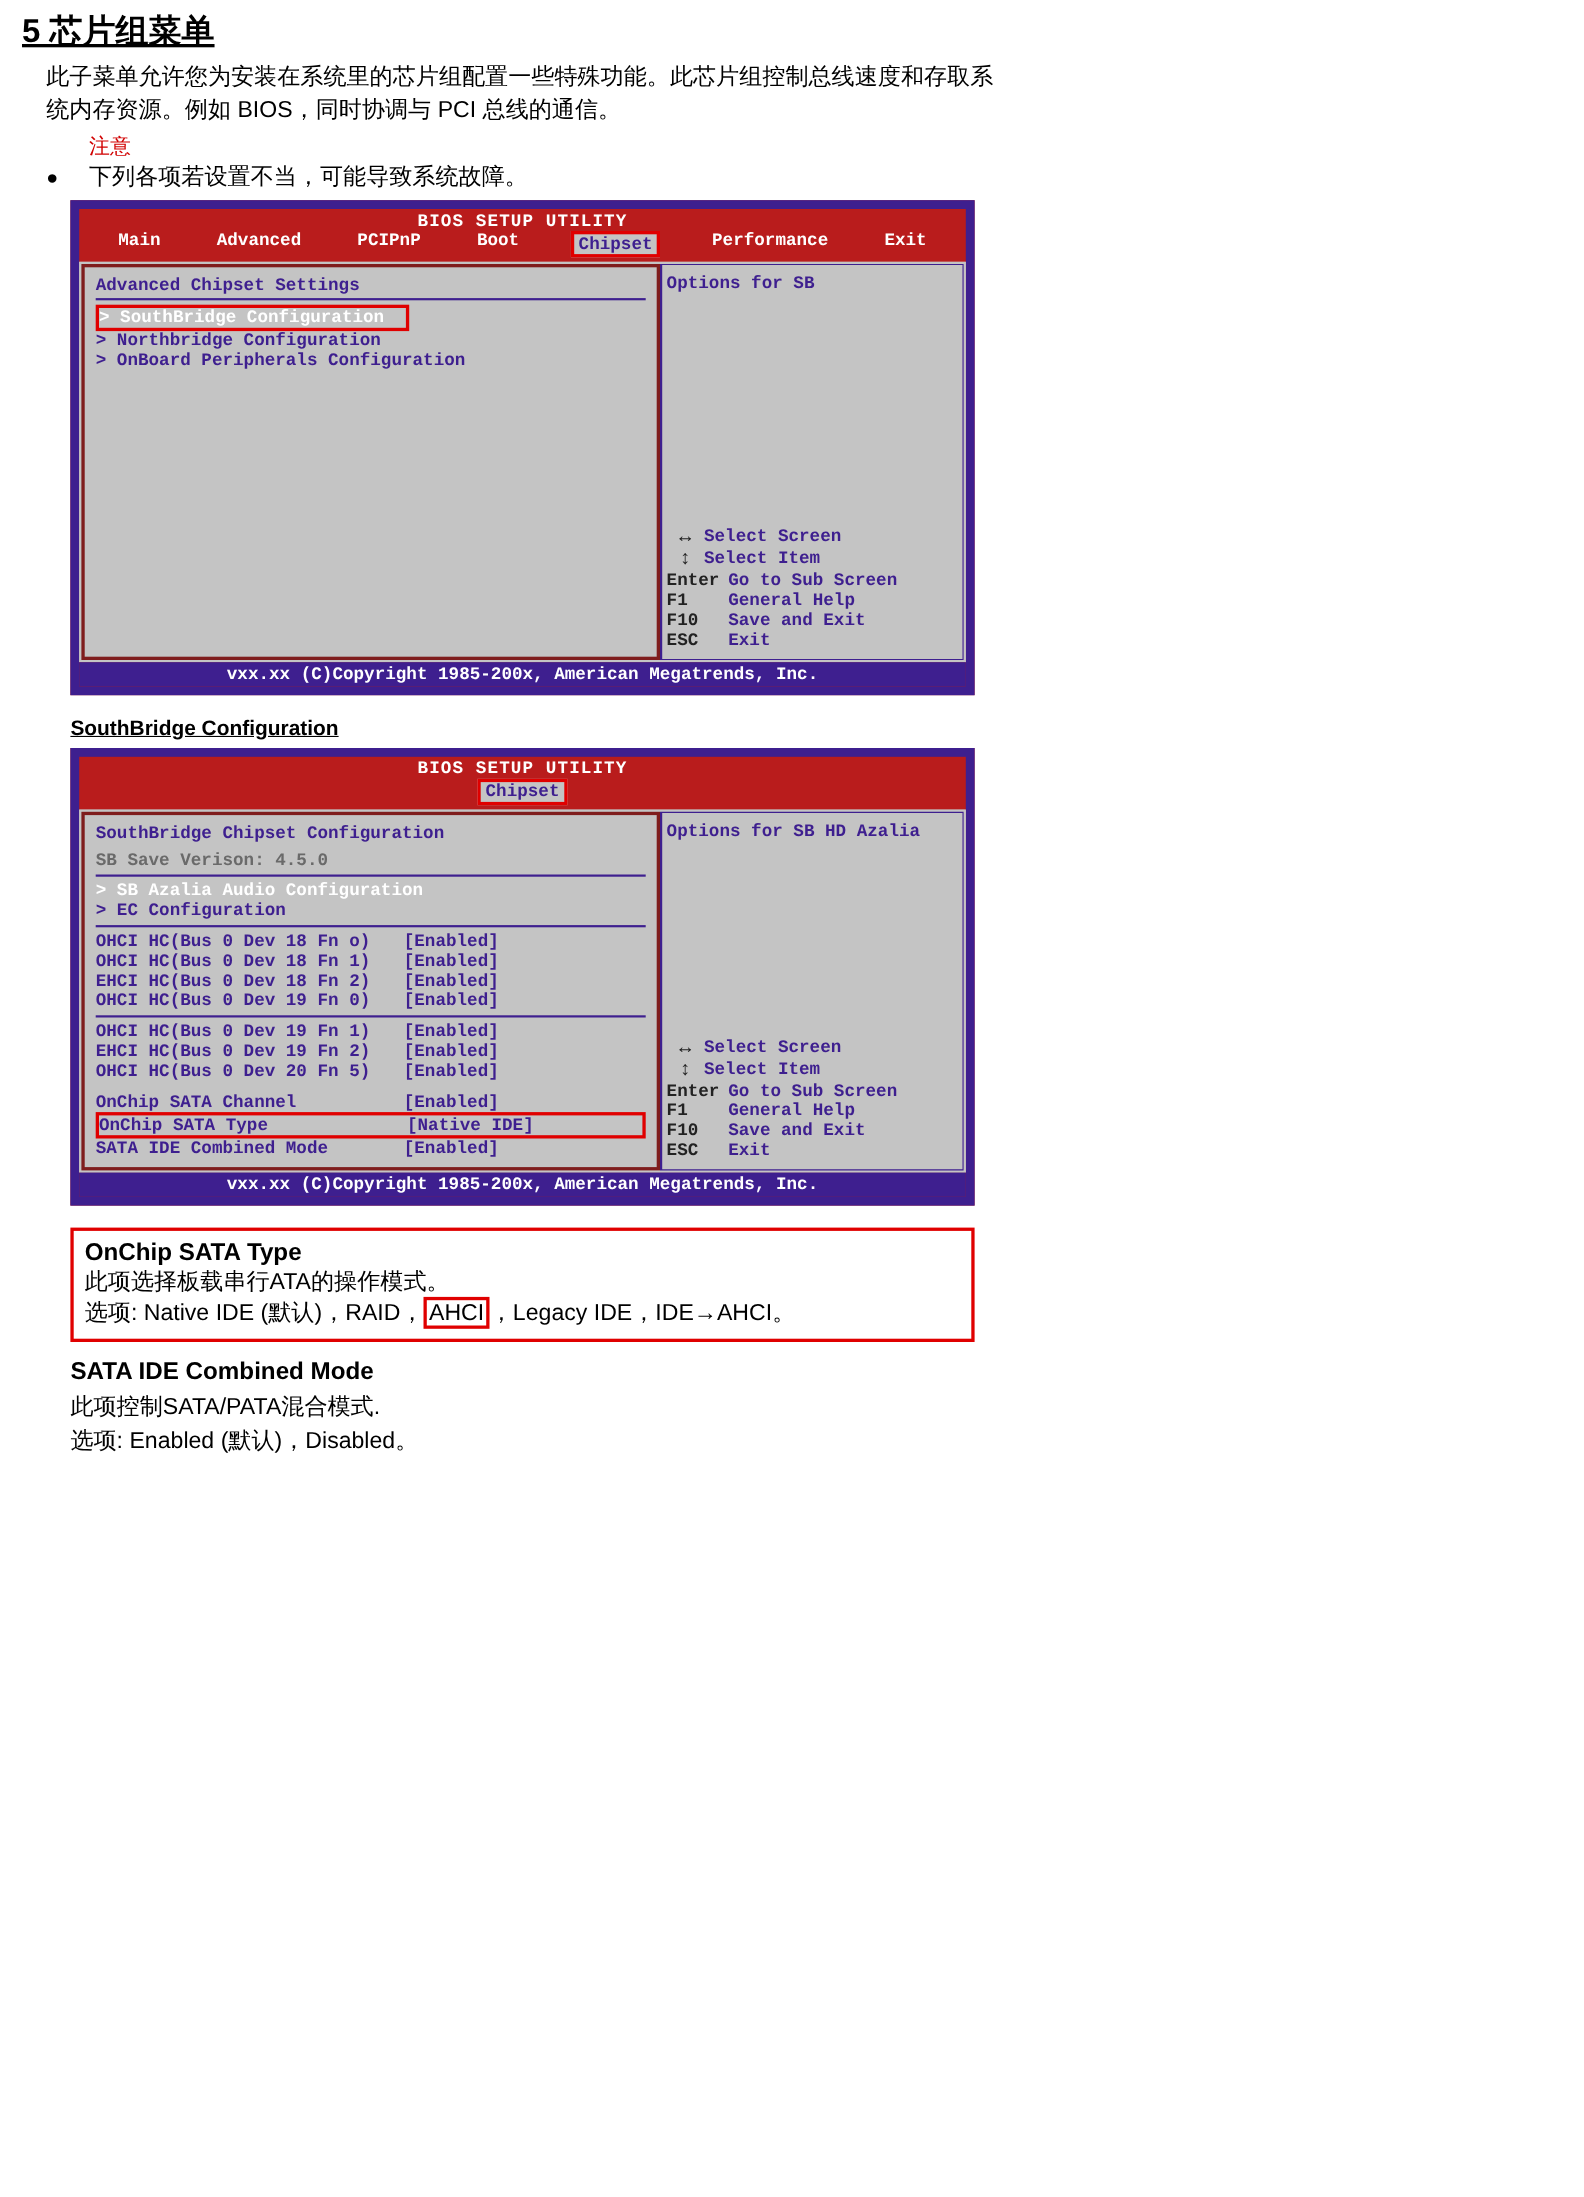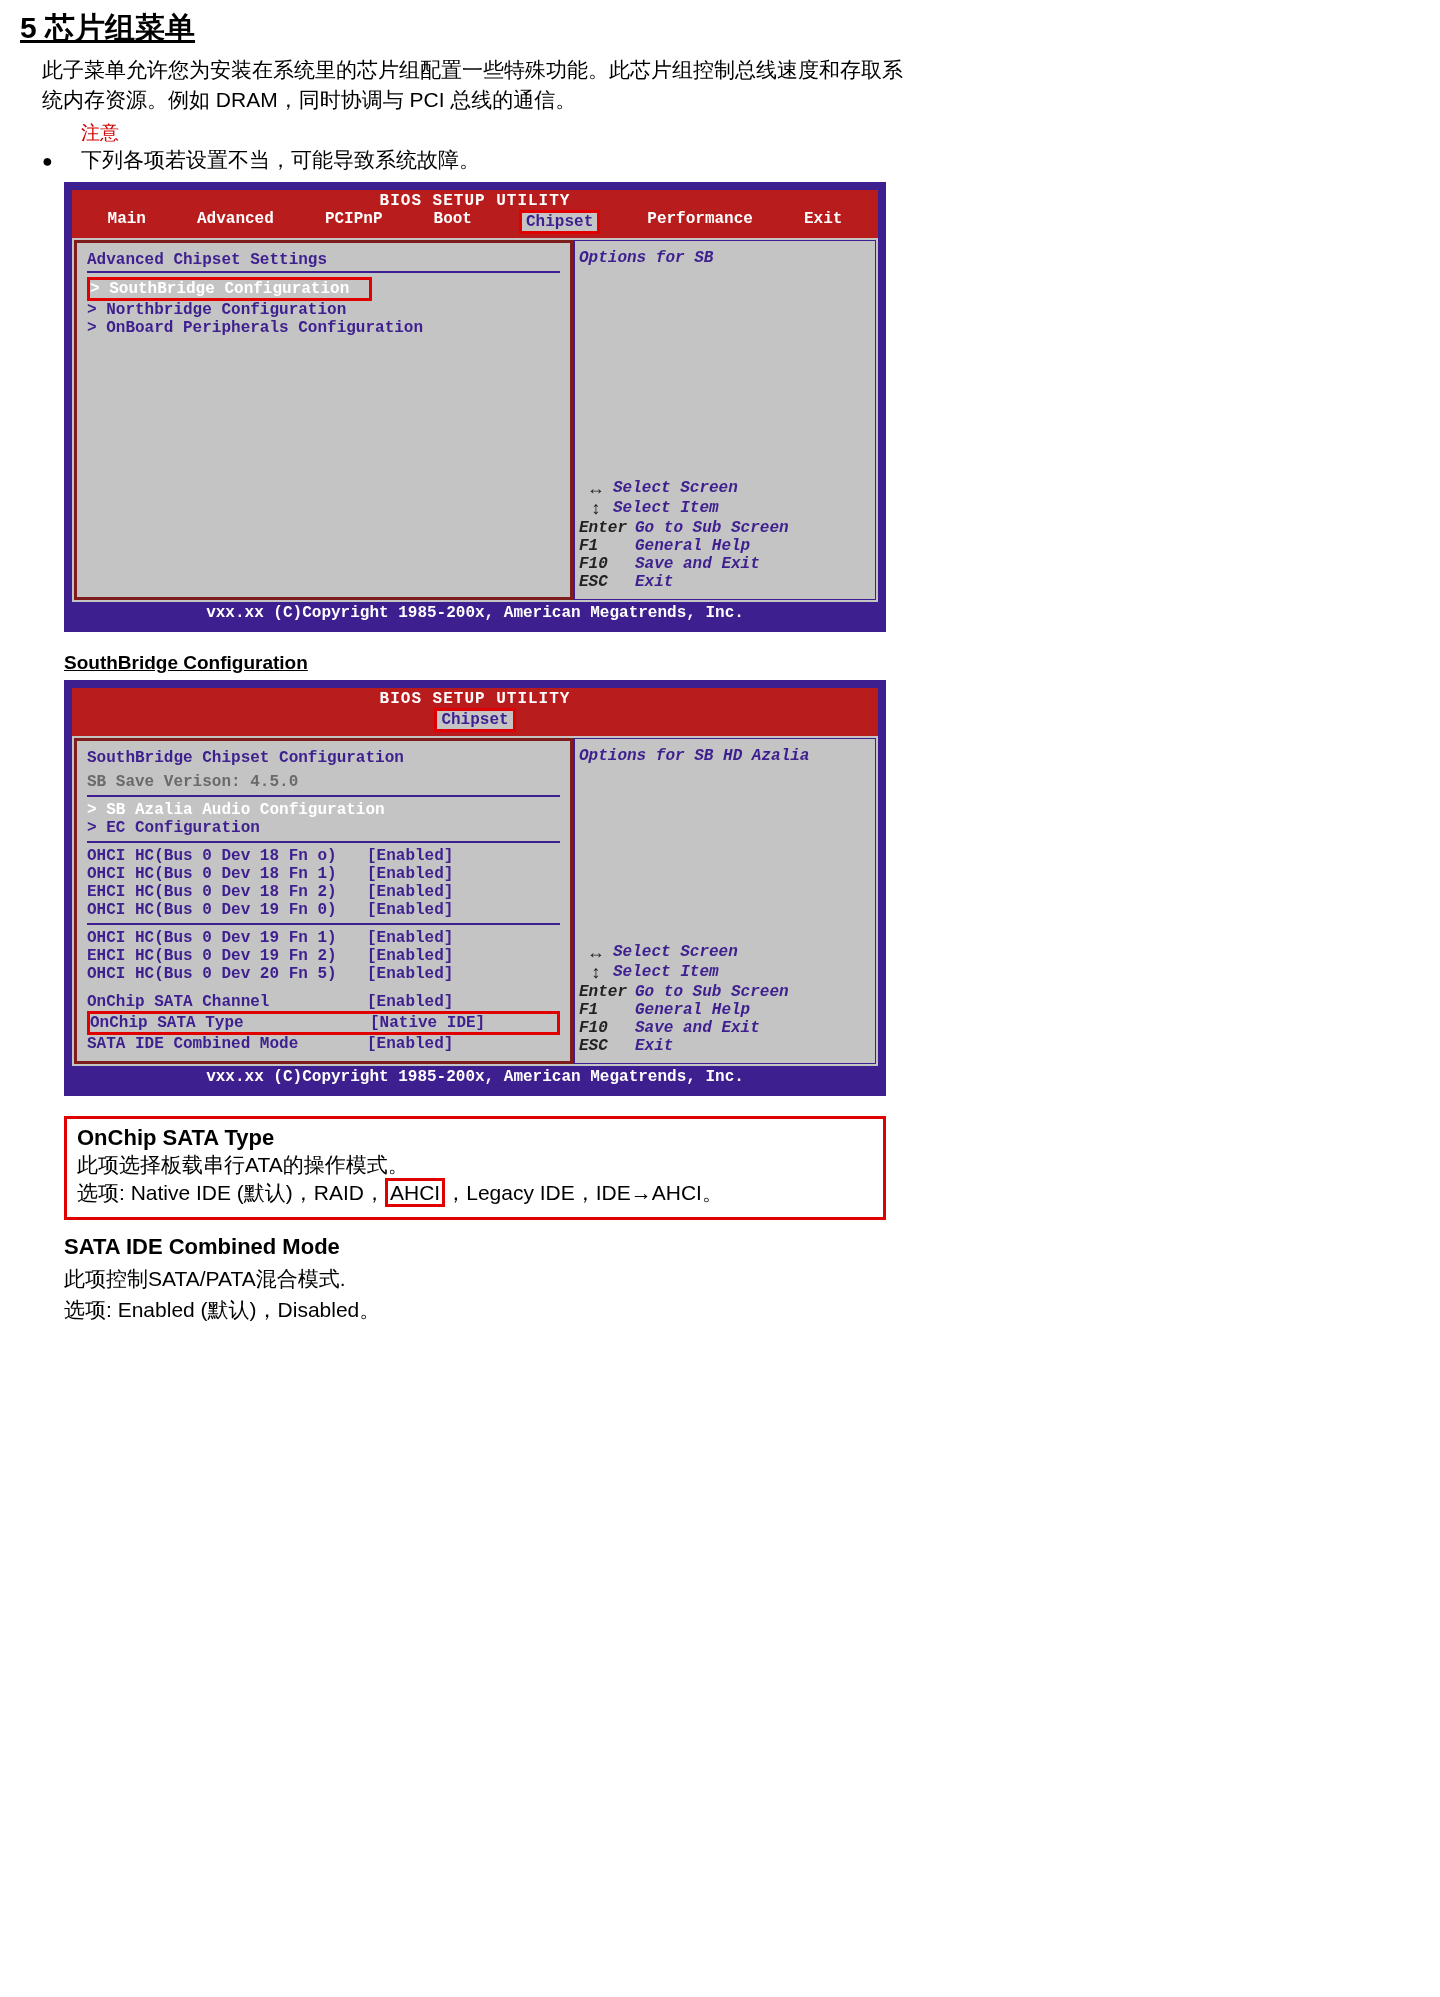--- a/index.html
+++ b/index.html
@@ -73,28 +73,27 @@
     background: #c4c4c4;
     border: 2px solid #c4c4c4;
   }
   .bios-left {
     flex: 1;
     border: 3px solid #7f1d1d;
     padding: 8px 10px;
     min-height: 360px;
   }
   .bios-right {
-    width: 303px;
+    width: 276px;
     border: 1px solid #3e1f8f;
     border-left: 2px solid #3e1f8f;
     padding: 8px 4px;
     display: flex;
     flex-direction: column;
     justify-content: space-between;
-    font-style: italic;
   }
   .panel-heading {
     color: #3e1f8f;
     border-bottom: 2px solid #3e1f8f;
     padding-bottom: 2px;
     margin-bottom: 4px;
   }
   .menu-item { color: #3e1f8f; white-space: pre; }
   .menu-item.sel-inv { color: #fff; }
   .grey-line { color: #6a6a6a; }
@@ -132,21 +131,21 @@
     border: 3px solid #e00000;
     padding: 6px 10px 10px 10px;
     margin: 8px 22px 0 44px;
   }
   .arrow { font-family: Arial; }
 </style>
 </head>
 <body>
 
 <div class="section-title">5 芯片组菜单</div>
-<div class="paragraph">此子菜单允许您为安装在系统里的芯片组配置一些特殊功能。此芯片组控制总线速度和存取系统内存资源。例如 DRAM，同时协调与 PCI 总线的通信。</div>
+<div class="paragraph">此子菜单允许您为安装在系统里的芯片组配置一些特殊功能。此芯片组控制总线速度和存取系统内存资源。例如 BIOS，同时协调与 PCI 总线的通信。</div>
 <div class="notice-label">注意</div>
 <div class="bullet-row">
   <span class="bullet">●</span>
   <span>下列各项若设置不当，可能导致系统故障。</span>
 </div>
 
 <div class="bios-box">
   <div class="bios-title">BIOS SETUP UTILITY</div>
   <div class="bios-tabs">
     <span>Main</span>

